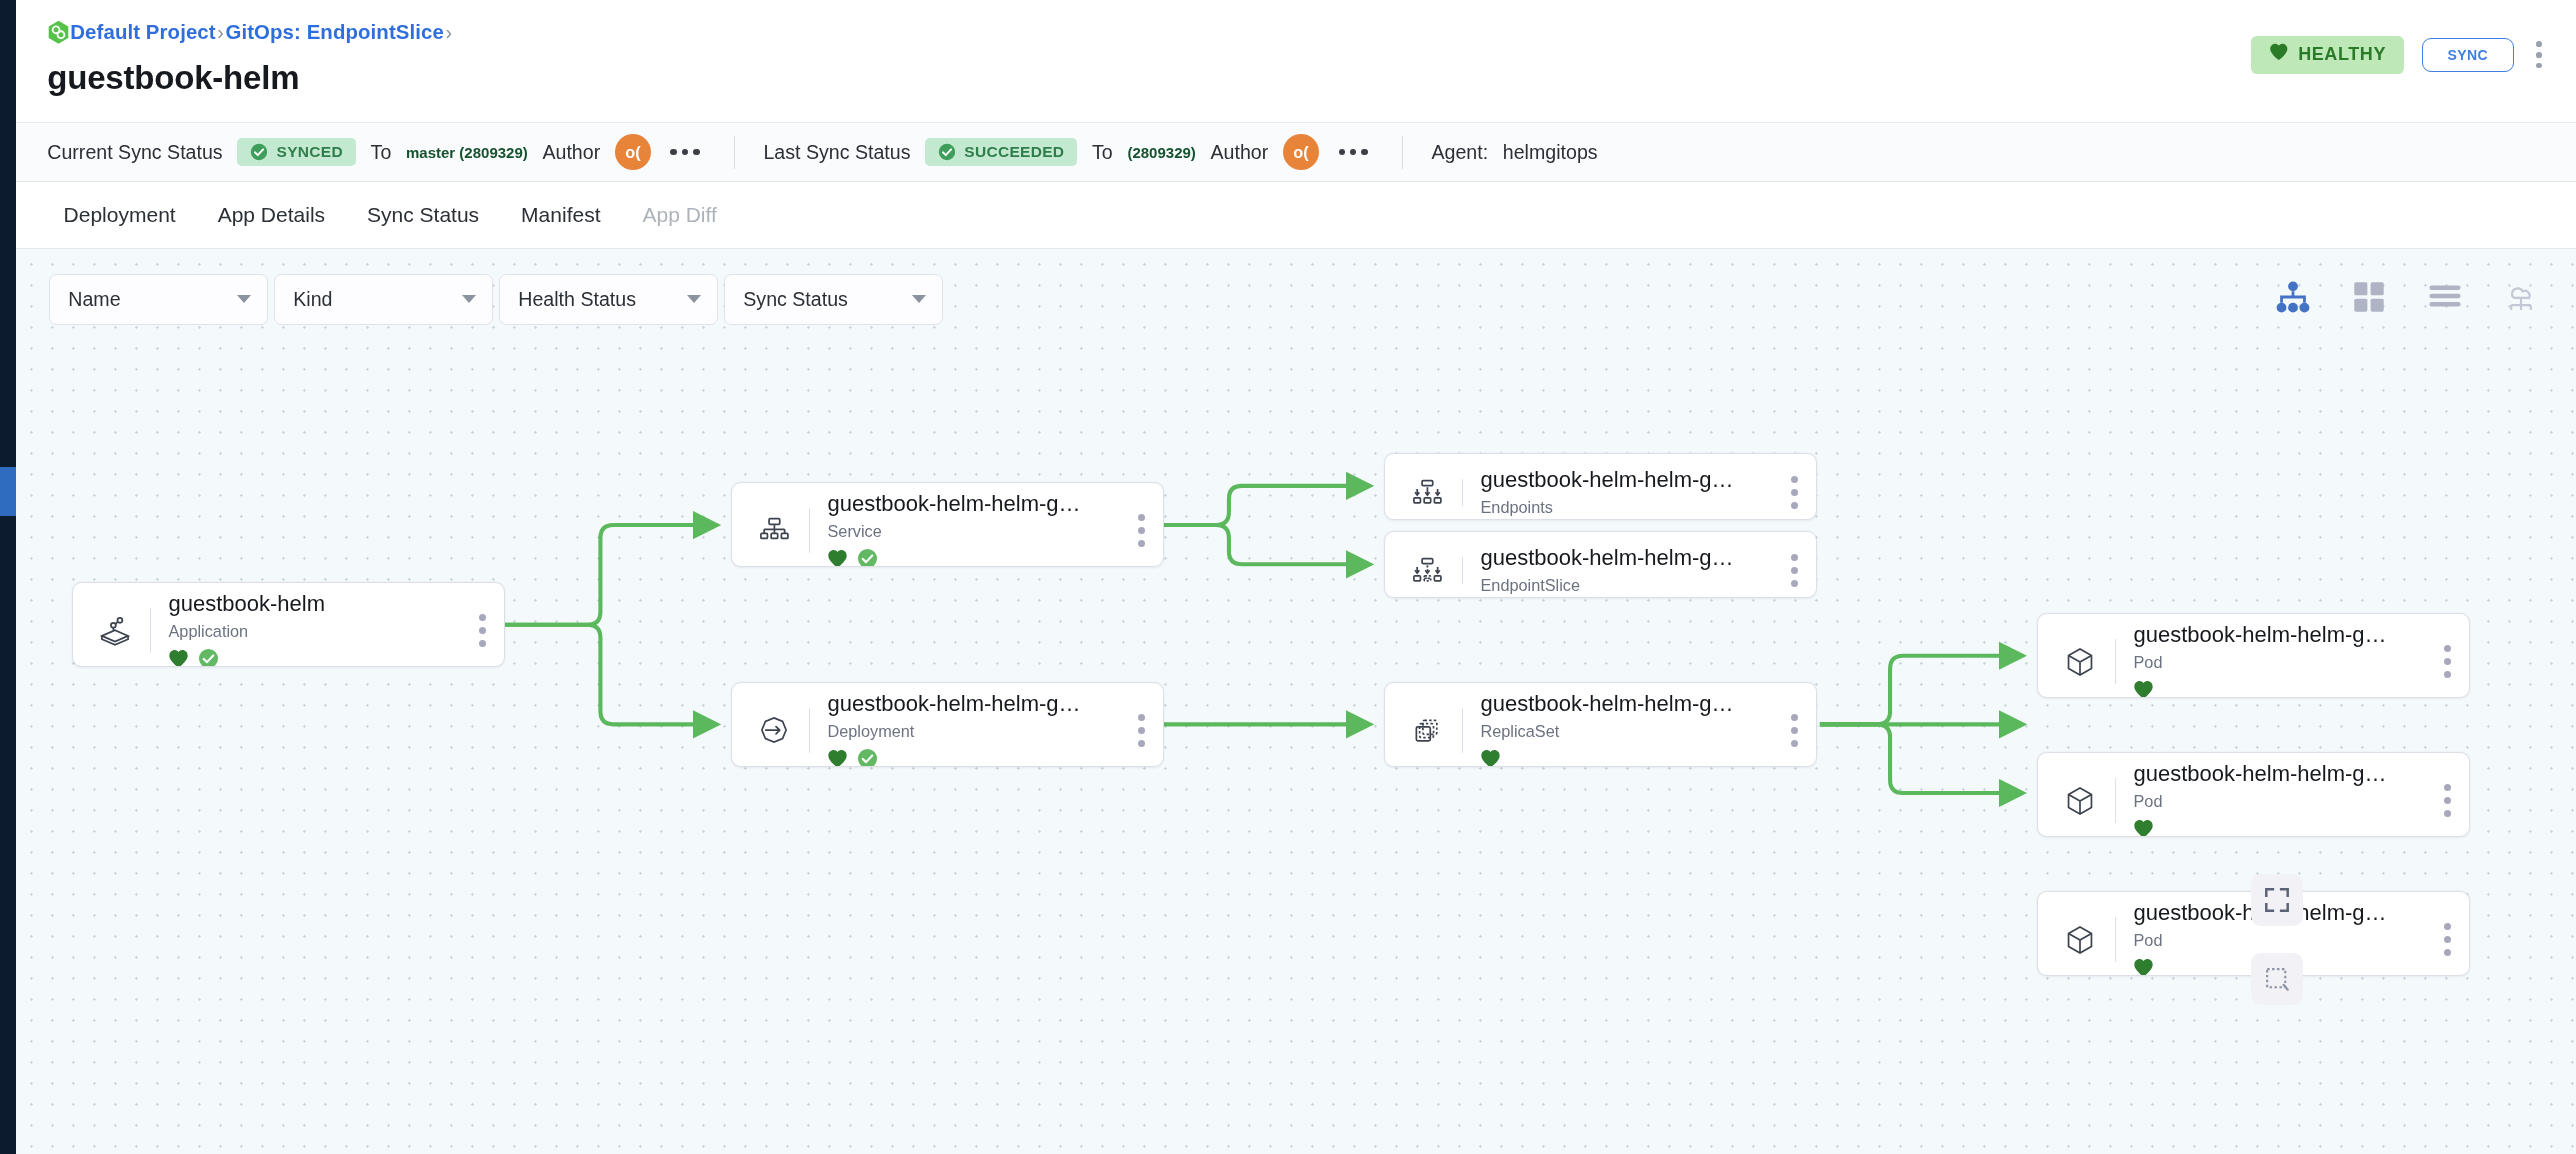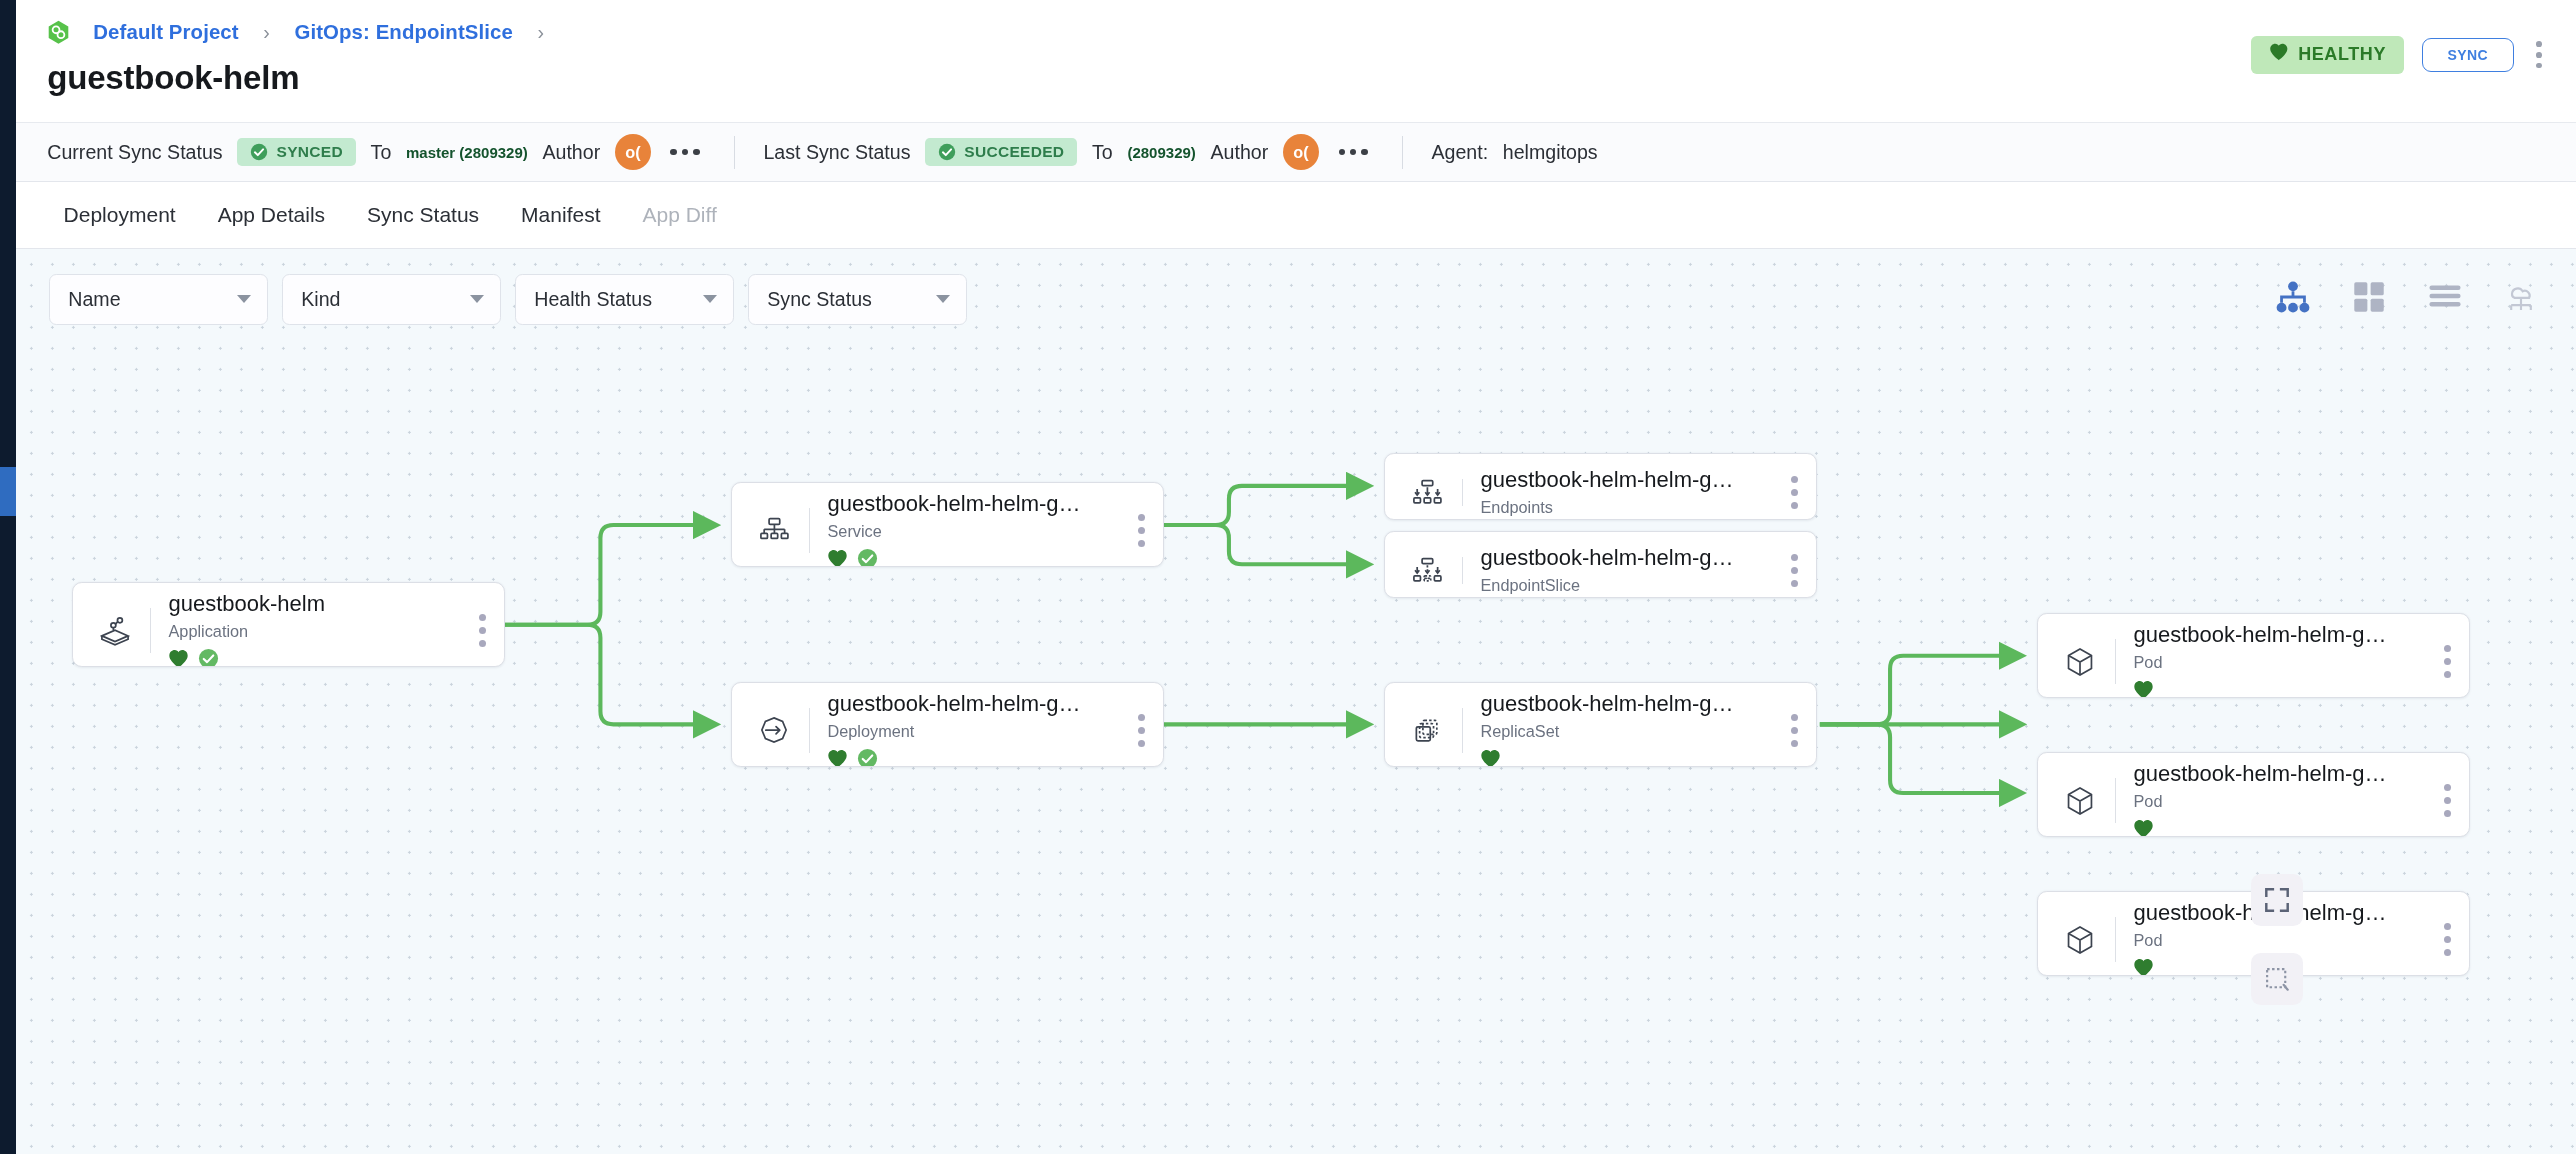--- a/index.html
+++ b/index.html
@@ -11,21 +11,21 @@
   .app { position: relative; width: 2576px; height: 1154px; display: flex; }
 
   
   .left-rail { width: 16.3px; height: 100%; background: #0d1b2e; position: relative; flex: 0 0 16.3px; }
   .left-rail .active-seg { position: absolute; left: 0; top: 467px; width: 16.3px; height: 49px; background: #2f6cc0; }
 
   .main { flex: 1 1 auto; height: 100%; display: flex; flex-direction: column; min-width: 0; }
 
   
   .header { height: 122px; background: #ffffff; padding: 18px 33px 0 31px; position: relative; flex: 0 0 122px; }
-  .breadcrumb { display: flex; align-items: center; gap: 23px; height: 28px; }
+  .breadcrumb { display: flex; align-items: center; gap: 0; height: 28px; }
   .bc-logo { width: 23px; height: 24.5px; flex: 0 0 23px; }
   .bc-link { color: #2f6fdd; font-size: 20.4px; font-weight: 600; letter-spacing: 0.1px; }
   .bc-sep { color: #8a9099; font-size: 19.6px; font-weight: 400; margin: 0 1.6px; }
   .page-title { font-size: 33px; font-weight: 700; color: #16191d; margin-top: 13px; letter-spacing: -0.2px; }
 
   .header-right { position: absolute; right: 29px; top: 36px; display: flex; align-items: center; gap: 18px; margin-left: 33px; }
   .badge-healthy {
     display: flex; align-items: center; gap: 9.8px;
     background: #bfe8b9; color: #2b7a28; border-radius: 5.7px;
     padding: 7.3px 18px; font-size: 18px; font-weight: 700; letter-spacing: 0.6px;
@@ -80,21 +80,21 @@
   }
   .tab.disabled { color: #aeb3bb; cursor: default; }
 
   
   .canvas {
     flex: 1 1 auto; position: relative; overflow: hidden;
     background-color: #f4f9fc;
     background-image: radial-gradient(circle, #c9d3dc 1.3px, transparent 1.3px);
     background-size: 21px 21px; background-position: 4.9px 4.9px;
   }
-  .toolbar { position: absolute; left: 33px; top: 24.5px; display: flex; gap: 14px; z-index: 5; }
+  .toolbar { position: absolute; left: 33px; top: 24.5px; display: flex; gap: 6px; z-index: 5; }
   .filter {
     width: 219px; height: 51px; background: #fdfdff; border: 0.8px solid #dfe3ea;
     border-radius: 7.3px; display: flex; align-items: center; justify-content: space-between;
     padding: 0 16.3px 0 18px; font-size: 19.6px; color: #2b2f36; cursor: pointer;
   }
   .chev { width: 0; height: 0; border-left: 7.3px solid transparent; border-right: 7.3px solid transparent;
           border-top: 8.2px solid #8b93a0; }
 
   .viewmodes { position: absolute; right: 36px; top: 29px; display: flex; gap: 38px; align-items: center; z-index: 5; }
   .vm { width: 38px; height: 38px; cursor: pointer; display: flex; align-items: center; justify-content: center; }

